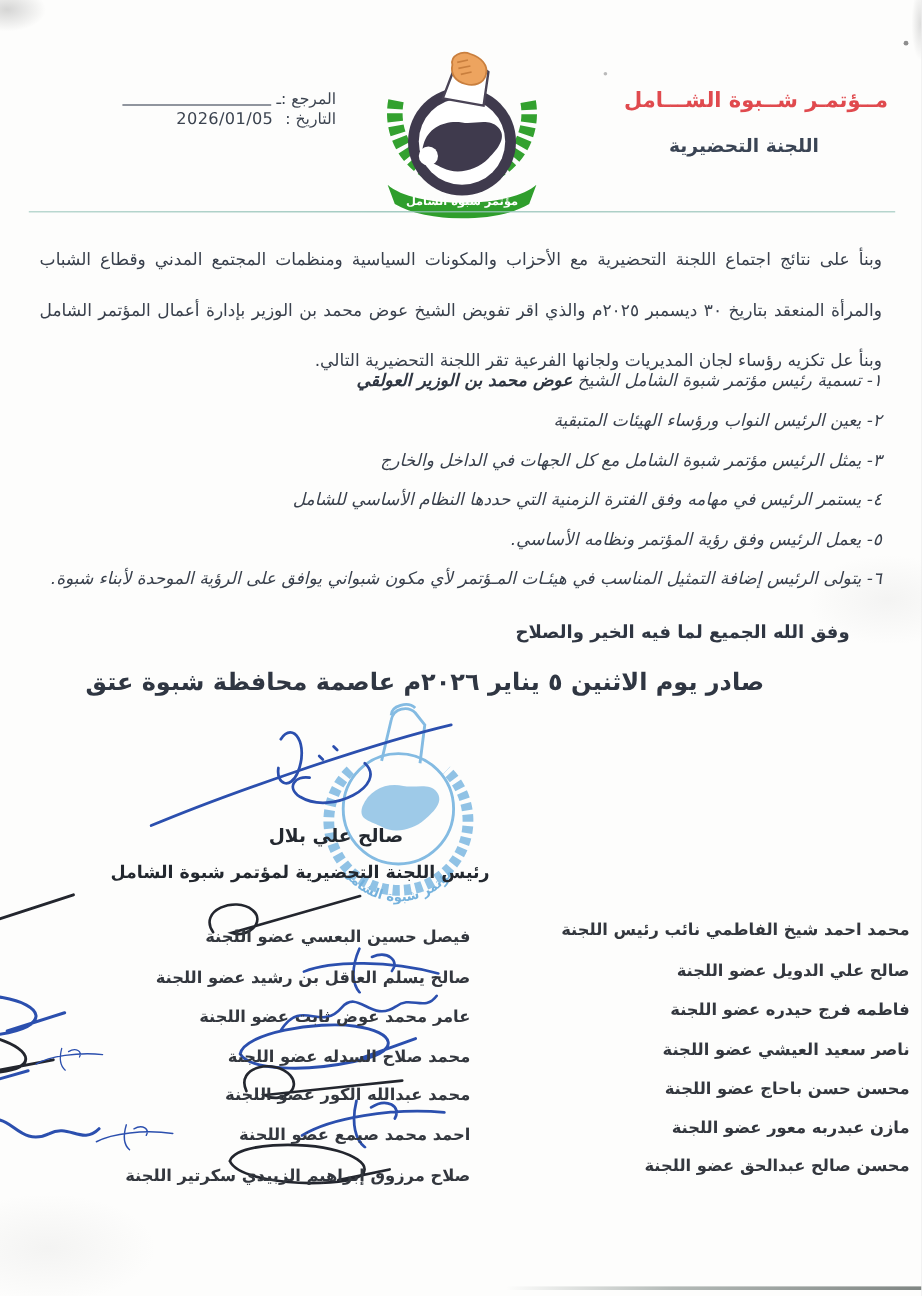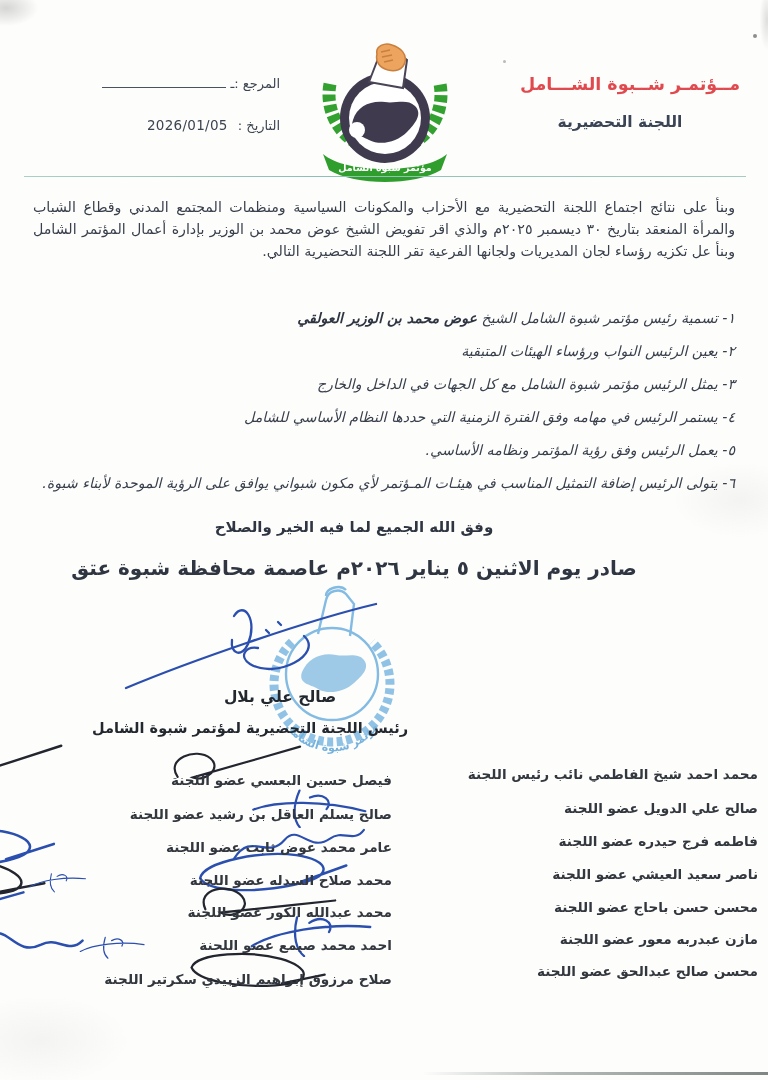--- a/index.html
+++ b/index.html
@@ -19,32 +19,32 @@
   }
   .rtl{direction:rtl;unicode-bidi:isolate;}
   .abs{position:absolute;}
 
   
   .bismillah{top:18px;left:0;width:100%;text-align:center;font-size:13.5px;color:#3d4450;font-weight:500;}
   .org-title{top:74px;right:28px;width:240px;text-align:right;font-size:17.5px;font-weight:bold;letter-spacing:.5px;}
   .org-subtitle{top:113px;right:28px;width:240px;text-align:center;font-size:15.5px;font-weight:bold;}
   .meta{top:76px;right:488px;width:212px;font-size:13px;color:#3c4450;}
   .meta-row{display:flex;direction:rtl;align-items:flex-end;white-space:nowrap;}
-  .meta-row.ref{margin-bottom:26px;}
+  .meta-row.ref{}
   .blank-line{display:inline-block;width:124px;border-bottom:1.3px solid #4a5260;margin:0 4px 3px 0;}
   .date-value{direction:ltr;unicode-bidi:isolate;margin-right:10px;font-size:13.5px;letter-spacing:.3px;}
   .divider{top:176px;left:24px;width:722px;height:1.4px;background:linear-gradient(to right,#aacfc6,#8fbfb4 40%,#a5cbc2);}
   .logo-wrap{top:42px;left:295px;width:180px;height:140px;}
 
   
-  .intro{top:196px;right:33px;width:702px;font-size:14.2px;line-height:22px;text-align:justify;text-align-last:right;color:#39404c;}
+  .intro{top:196px;right:33px;width:702px;font-size:14.2px;line-height:42px;text-align:justify;text-align-last:right;color:#39404c;}
   .decree{top:302px;right:33px;width:702px;font-size:14.2px;color:#39404c;}
   .decree .item{line-height:33px;padding-right:38px;text-indent:-38px;text-align:justify;text-align-last:right;font-style:italic;}
   .decree .b{font-weight:bold;color:#2f3642;}
-  .dua{top:518px;left:0;width:708px;text-align:center;font-size:15px;font-weight:bold;color:#2f3642;}
+  .dua{top:518px;left:0;width:708px;font-size:15px;font-weight:bold;color:#2f3642;}
   .issued{top:556px;left:0;width:708px;text-align:center;font-size:20px;font-weight:bold;color:#2f3642;}
 
   
   .stamp{top:582px;left:256px;width:152px;height:186px;opacity:.85;}
   .chair-sig{top:592px;left:118px;width:268px;height:112px;}
   .chair-name{top:688px;left:120px;width:320px;text-align:center;font-size:15.5px;font-weight:bold;color:#23282f;}
   .chair-title{top:720px;left:60px;width:380px;text-align:center;font-size:14.5px;font-weight:bold;color:#23282f;}
 
   
   .members{top:752px;left:0;width:768px;height:260px;}

